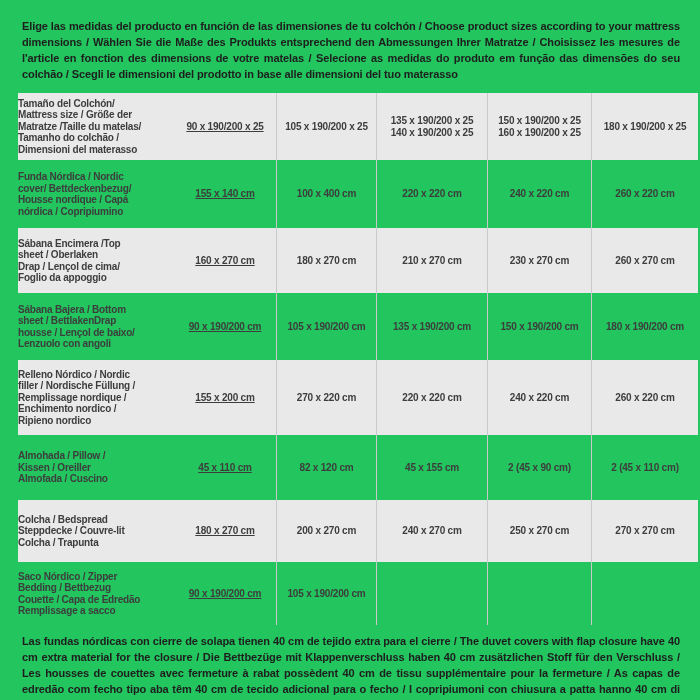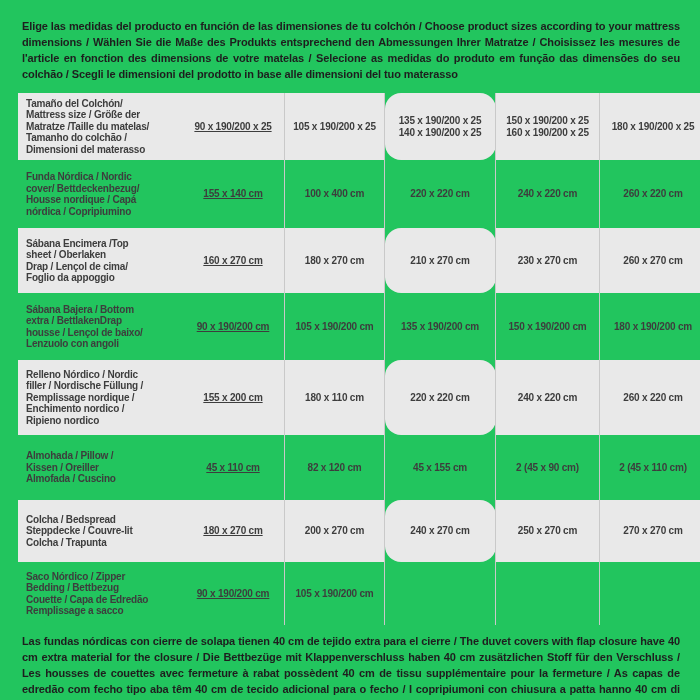--- a/index.html
+++ b/index.html
@@ -38,29 +38,29 @@
     font-size: 10px;
     line-height: 11.5px;
     letter-spacing: -0.2px;
     vertical-align: middle;
     white-space: pre-line;
     overflow: hidden;
   }
   td.label-cell {
     width: 154px;
     text-align: left;
-    padding: 0 2px 0 8px;
+    padding: 0 2px 0 0;
   }
   td.val {
     text-align: center;
     padding: 0 1px;
   }
   td.v1 { width: 100px; text-decoration: underline; }
   td.v2 { width: 97px; }
-  td.v3 { width: 108px; border-radius: 16px; }
+  td.v3 { width: 108px; }
   td.v4 { width: 101px; }
   td.v5 { width: 104px; }
   td.val + td.val { border-left: 1px solid #c9c9c9; }
   tr.shaded { background: #e9e9e9; }
   tr.r0 { height: 67px; }
   tr.r1 { height: 68px; }
   tr.r2 { height: 65px; }
   tr.r3 { height: 67px; }
   tr.r4 { height: 75px; }
   tr.r5 { height: 65px; }
@@ -116,37 +116,37 @@
 Drap / Lençol de cima/
 Foglio da appoggio</td>
         <td class="val v1">160 x 270 cm</td>
         <td class="val v2">180 x 270 cm</td>
         <td class="val v3">210 x 270 cm</td>
         <td class="val v4">230 x 270 cm</td>
         <td class="val v5">260 x 270 cm</td>
       </tr>
       <tr class="r3">
         <td class="label-cell">Sábana Bajera / Bottom
-extra / BettlakenDrap
+sheet / BettlakenDrap
 housse / Lençol de baixo/
 Lenzuolo con angoli</td>
         <td class="val v1">90 x 190/200 cm</td>
         <td class="val v2">105 x 190/200 cm</td>
         <td class="val v3">135 x 190/200 cm</td>
         <td class="val v4">150 x 190/200 cm</td>
         <td class="val v5">180 x 190/200 cm</td>
       </tr>
       <tr class="r4 shaded">
         <td class="label-cell">Relleno Nórdico / Nordic
 filler / Nordische Füllung /
 Remplissage nordique /
 Enchimento nordico /
 Ripieno nordico</td>
         <td class="val v1">155 x 200 cm</td>
-        <td class="val v2">180 x 110 cm</td>
+        <td class="val v2">270 x 220 cm</td>
         <td class="val v3">220 x 220 cm</td>
         <td class="val v4">240 x 220 cm</td>
         <td class="val v5">260 x 220 cm</td>
       </tr>
       <tr class="r5">
         <td class="label-cell">Almohada  / Pillow /
 Kissen / Oreiller
 Almofada / Cuscino</td>
         <td class="val v1">45 x 110 cm</td>
         <td class="val v2">82 x 120 cm</td>

